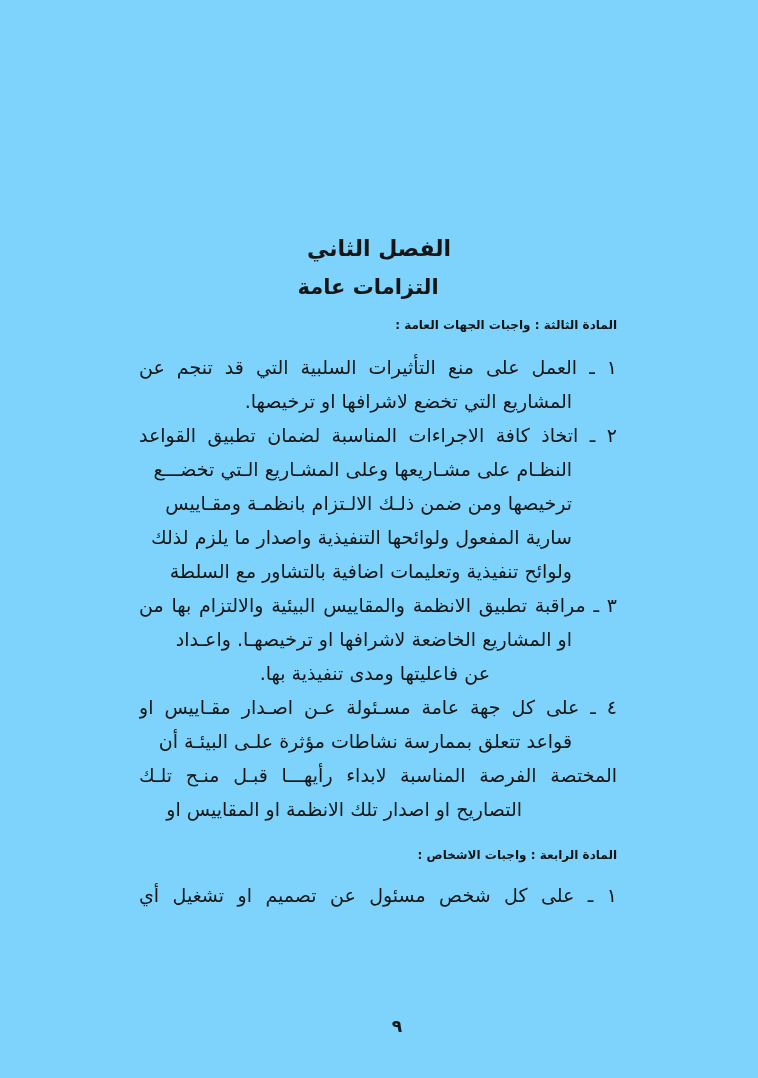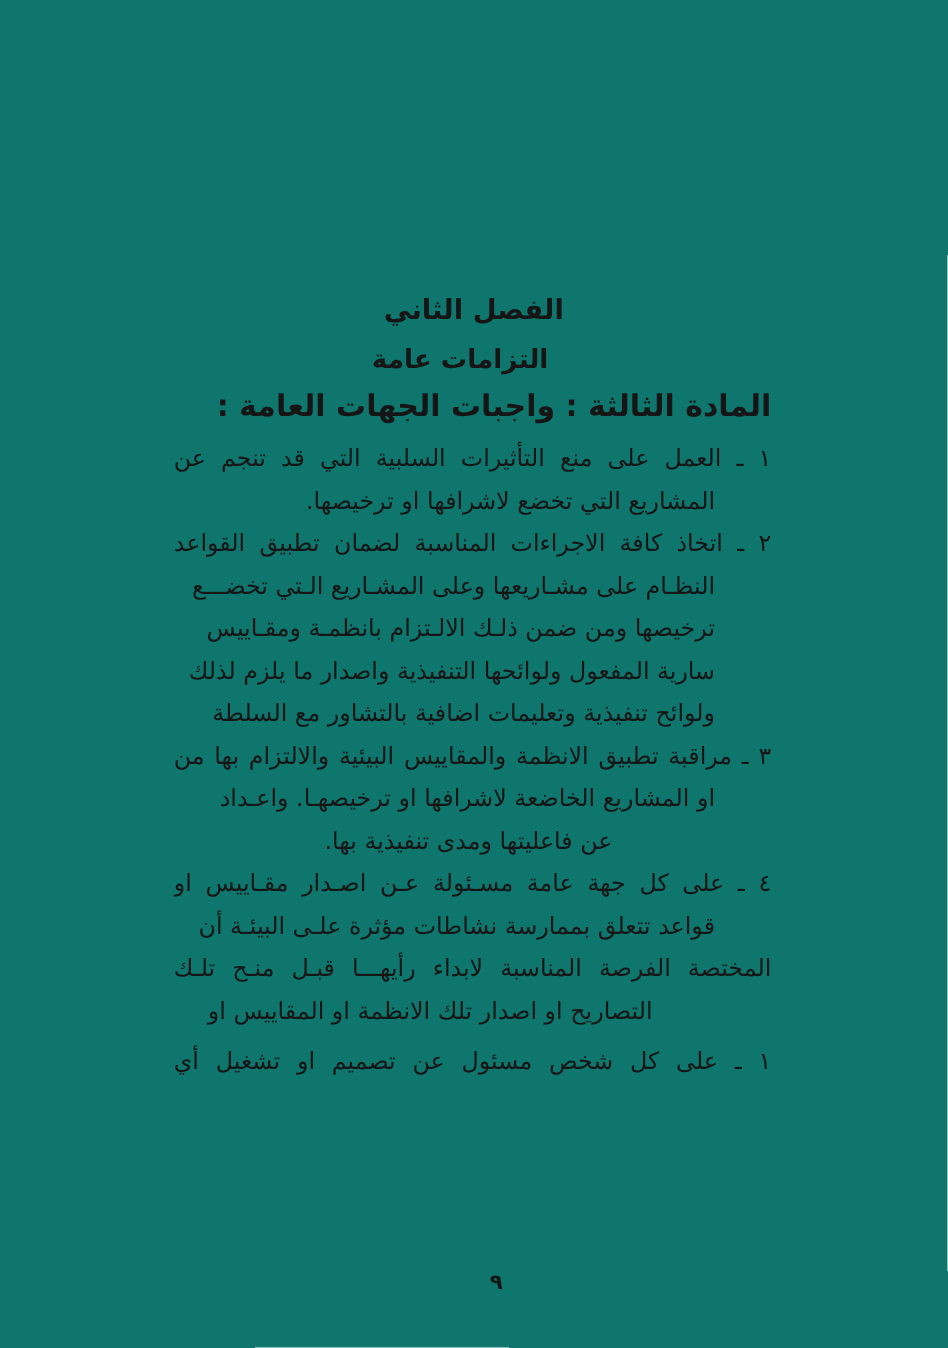--- a/index.html
+++ b/index.html
@@ -4,21 +4,21 @@
 <style>
   html, body {
     margin: 0;
     padding: 0;
     background: #ffffff;
   }
   .page {
     position: relative;
     width: 758px;
     height: 1078px;
-    background: #0f766e;
+    background: #7dd3fc;
     color: #151515;
     font-family: "DejaVu Sans", sans-serif;
     overflow: hidden;
   }
   
   .title-block {
     position: absolute;
     top: 234px;
     left: 0;
     width: 100%;
@@ -42,21 +42,21 @@
   .content {
     position: absolute;
     top: 308px;
     right: 141px;
     width: 478px;
     direction: rtl;
     font-size: 19px;
   }
   .heading {
     font-weight: bold;
-    font-size: 24px;
+    font-size: 12px;
     height: 34px;
     line-height: 34px;
     text-align: right;
     white-space: nowrap;
   }
   .ln {
     height: 34px;
     line-height: 34px;
     text-align: right;
     overflow: hidden;
@@ -108,20 +108,21 @@
 
     <div class="ln j">٣ ـ مراقبة تطبيق الانظمة والمقاييس البيئية والالتزام بها من قبل مشاريعها</div>
     <div class="ln j ind45">او المشاريع الخاضعة لاشرافها او ترخيصهـا. واعـداد تقـارير دوريـة</div>
     <div class="ln ind127">عن فاعليتها ومدى تنفيذية بها.</div>
 
     <div class="ln j">٤ ـ على كل جهة عامة مسـئولة عـن اصـدار مقـاييس او مواصفـات او</div>
     <div class="ln j ind45">قواعد تتعلق بممارسة نشاطات مؤثرة علـى البيئـة أن تعطـى السـلطة</div>
     <div class="ln j">المختصة الفرصة المناسبة لابداء رأيهـــا قبـل منـح تلـك الـتراخيص او</div>
     <div class="ln ind95">التصاريح او اصدار تلك الانظمة او المقاييس او المواصفات.</div>
 
+    <div class="heading mt12">المادة الرابعة : واجبات الاشخاص :</div>
 
     <div class="ln j mt6">١ ـ على كل شخص مسئول عن تصميم او تشغيل أي مشـــروع التـأكد</div>
 
   </div>
 
   <div class="pagenum">٩</div>
 
 </div>
 
 </body></html>

